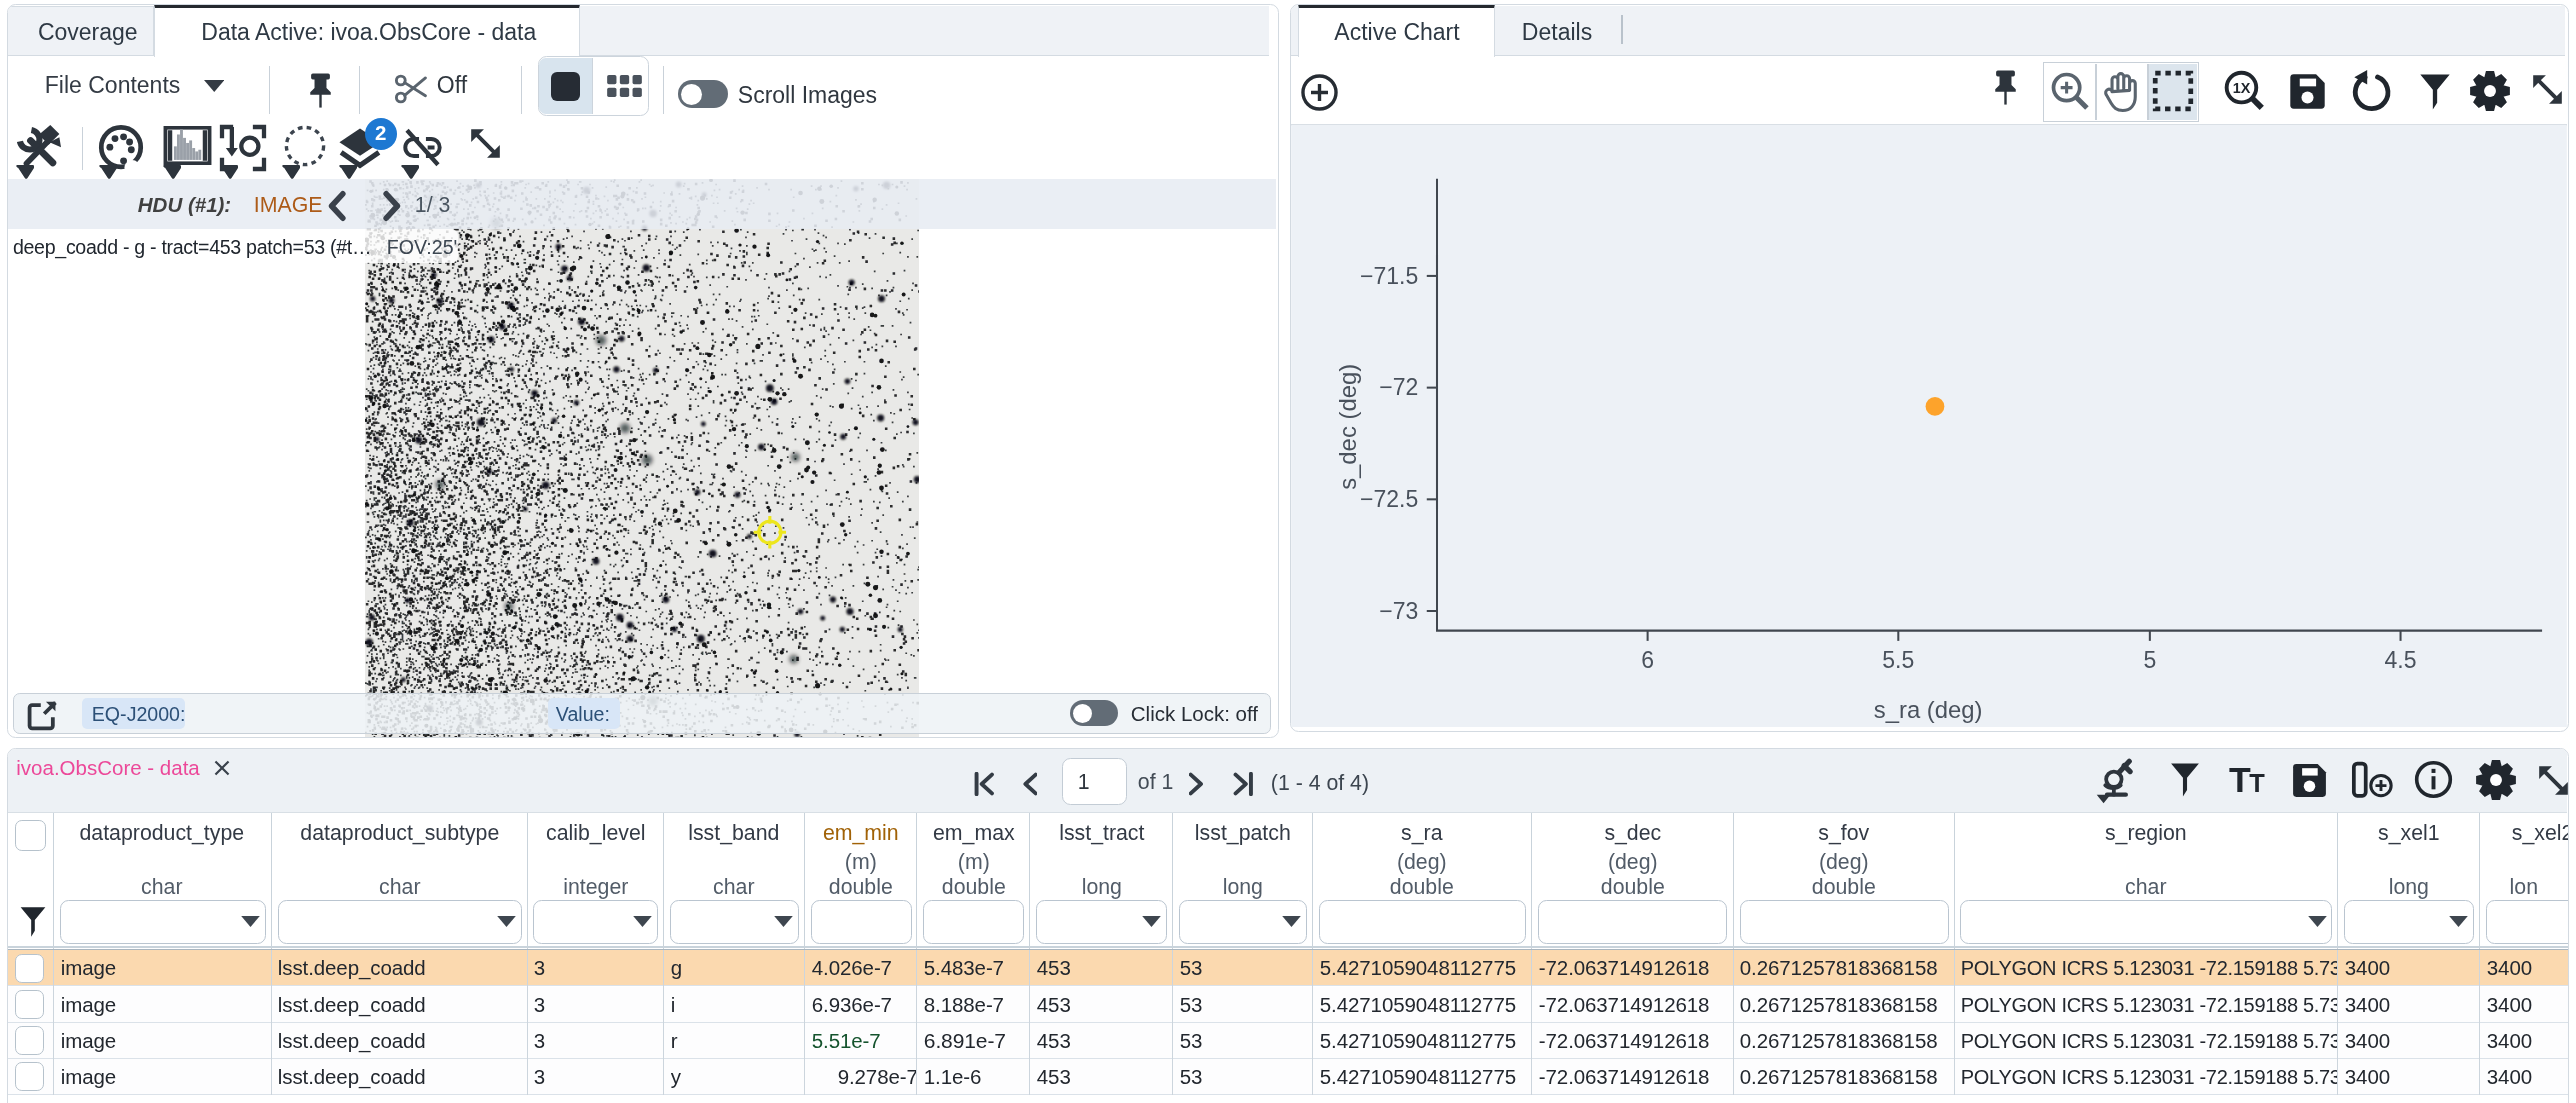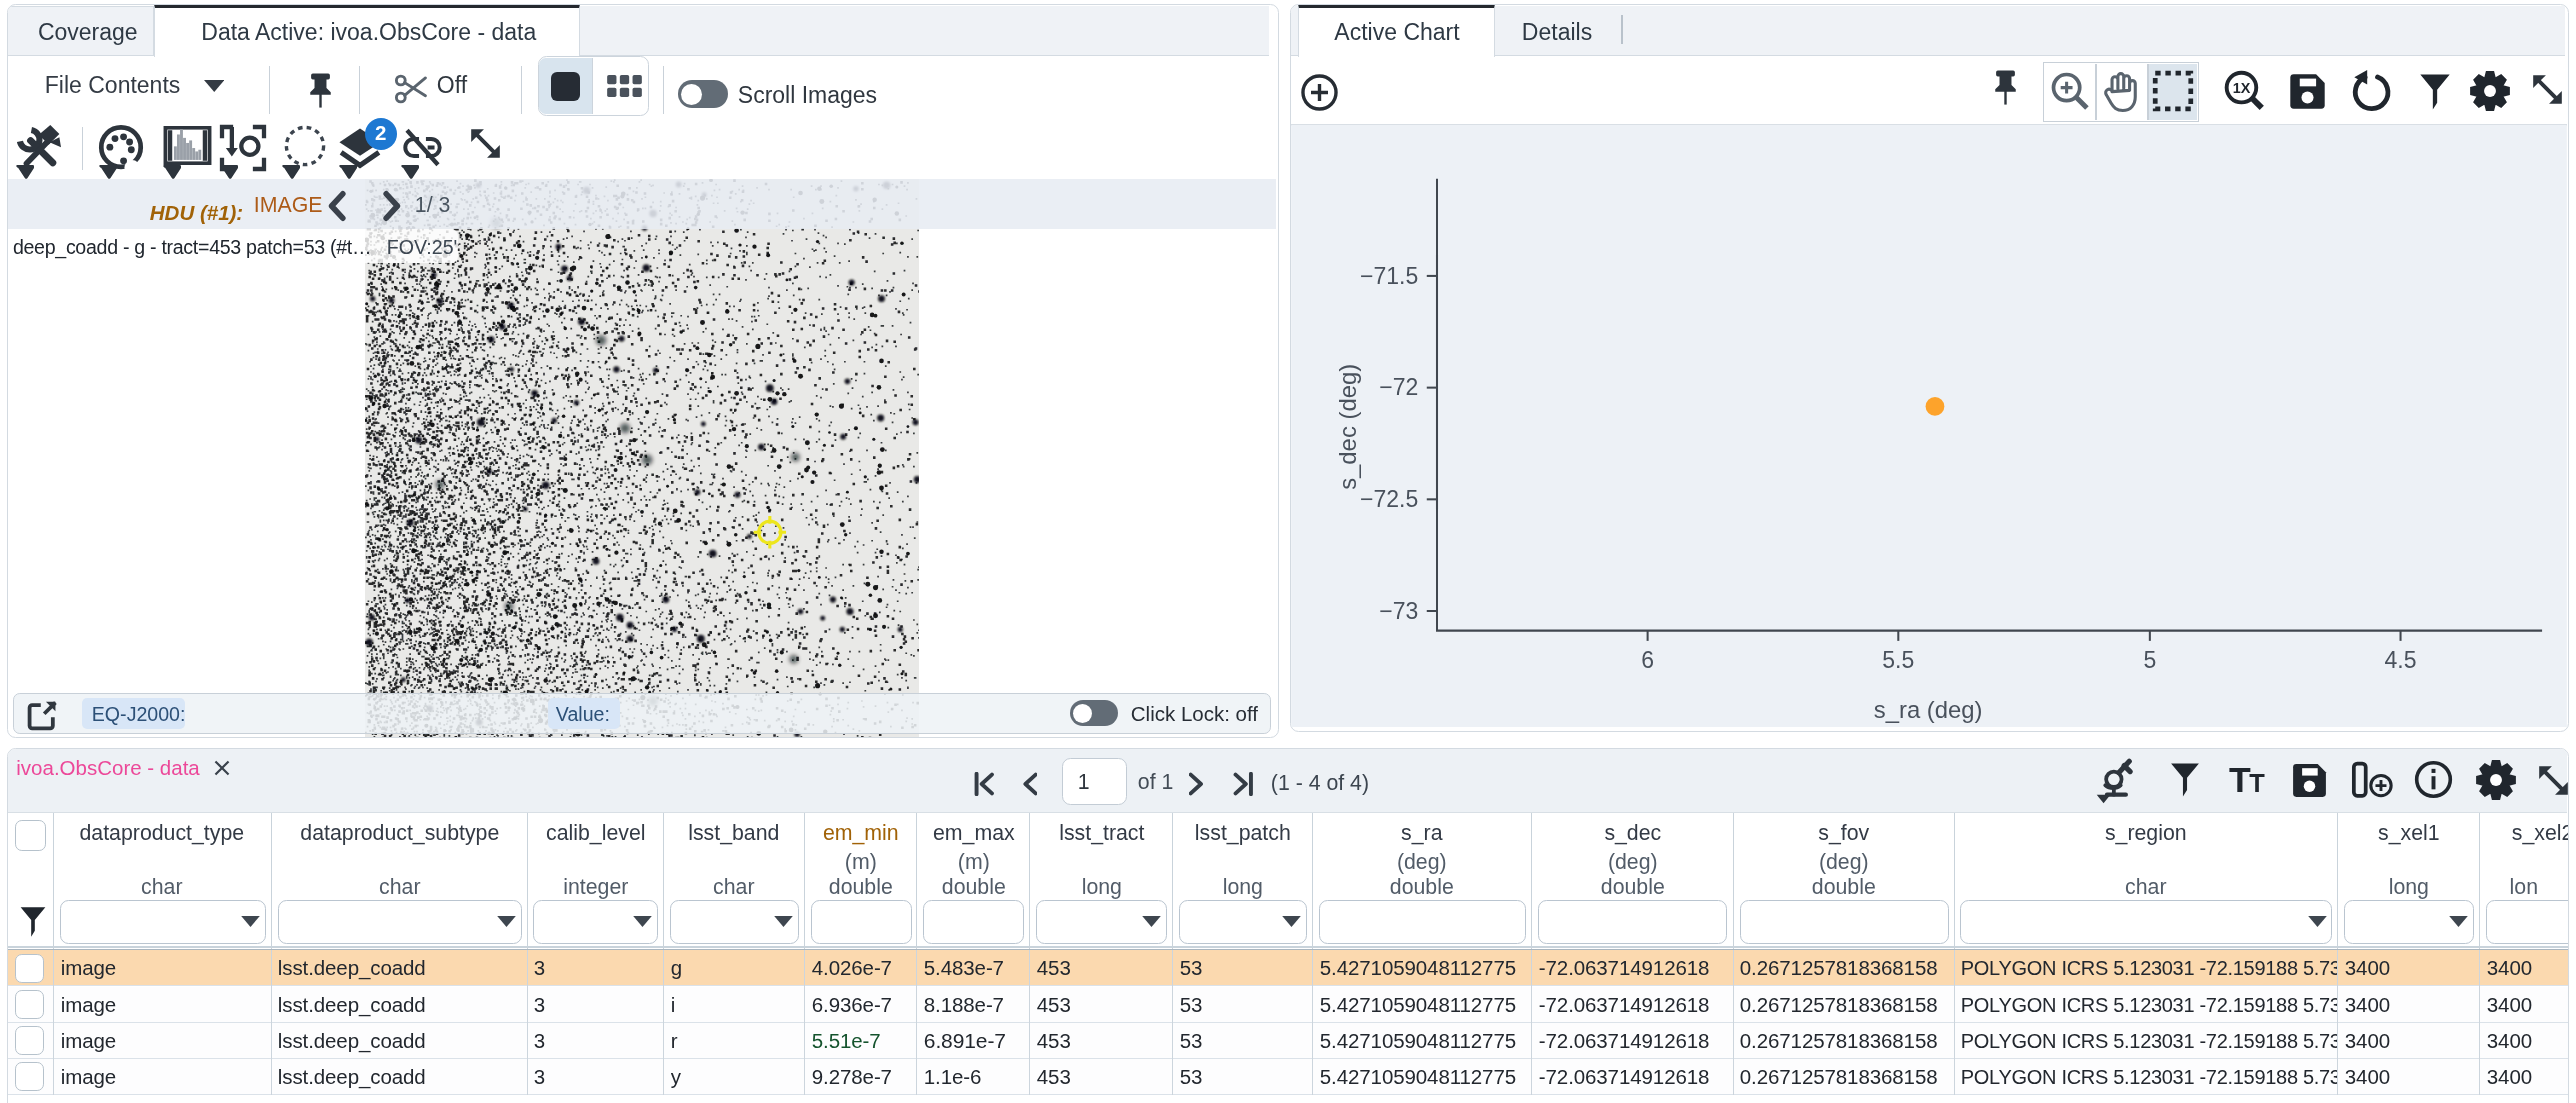--- a/index.html
+++ b/index.html
@@ -589,21 +589,21 @@
 <svg style="position:absolute;left:460px;top:121px;" width="35" height="35" viewBox="0 0 44 44">
       <g stroke="#2d343c" stroke-width="5" fill="#2d343c" stroke-linecap="round">
         <path d="M10 10 L34 34"></path>
       </g>
       <path d="M4 4h16l-16 16z" fill="#2d343c"></path>
       <path d="M40 40h-16l16-16z" fill="#2d343c"></path>
     </svg>
 <div style="position:absolute;left:357px;top:113px;width:32px;height:32px;background:#1d78d2;border-radius:50%;"></div>
 <div style="position:absolute;left:373px;top:128px;transform:translate(-50%,-50%);color:#fff;font-size:20.5px;font-weight:700;white-space:nowrap;">2</div>
 <div style="position:absolute;left:0px;top:174px;width:1268px;height:50px;background:rgba(231,236,242,0.88);"></div>
-<div style="position:absolute;left:142px;top:200px;transform:translateY(-50%);color:#a16207;font-size:20.5px;font-weight:400;white-space:nowrap;margin-top:8px;"><i><b>HDU (#1):</b></i></div>
+<div style="position:absolute;left:130px;top:200px;transform:translateY(-50%);color:#404040;font-size:20.5px;font-weight:400;white-space:nowrap;"><i><b>HDU (#1):</b></i></div>
 <div style="position:absolute;left:246px;top:200px;transform:translateY(-50%);color:#ad5b18;font-size:21.3px;font-weight:400;white-space:nowrap;">IMAGE</div>
 <svg style="position:absolute;left:314px;top:185px;" width="32" height="32" viewBox="0 0 37 37">
       <path d="M24.05 4.4399999999999995 L11.1 18.5 L24.05 32.56" fill="none" stroke="#3a414b" stroke-width="6.5" stroke-linecap="round" stroke-linejoin="round"></path>
     </svg>
 <svg style="position:absolute;left:367px;top:185px;" width="32" height="32" viewBox="0 0 37 37">
       <path d="M12.95 4.4399999999999995 L25.9 18.5 L12.95 32.56" fill="none" stroke="#3a414b" stroke-width="6.5" stroke-linecap="round" stroke-linejoin="round"></path>
     </svg>
 <div style="position:absolute;left:407px;top:200px;transform:translateY(-50%);color:#4a5560;font-size:21.3px;font-weight:400;white-space:nowrap;">1/ 3</div>
 <div style="position:absolute;left:0px;top:224px;width:368px;height:34px;background:rgba(255,255,255,0.82);"></div>
 <div style="position:absolute;left:368px;top:224px;width:82px;height:34px;background:rgba(255,255,255,0.82);border-radius:0 6.8px 6.8px 0;"></div>
@@ -917,21 +917,21 @@
 <div style="position:absolute;left:1732px;top:274px;width:214px;height:36px;line-height:36px;font-size:20.5px;color:#22272e;white-space:nowrap;overflow:hidden;letter-spacing:-0.1px;">0.2671257818368158</div>
 <div style="position:absolute;left:1953px;top:274px;width:377px;height:36px;line-height:36px;font-size:20px;color:#22272e;white-space:nowrap;overflow:hidden;letter-spacing:-0.3px;">POLYGON ICRS 5.123031 -72.159188 5.73</div>
 <div style="position:absolute;left:2337px;top:274px;width:135px;height:36px;line-height:36px;font-size:20.5px;color:#22272e;white-space:nowrap;overflow:hidden;letter-spacing:-0.1px;">3400</div>
 <div style="position:absolute;left:2479px;top:274px;width:82px;height:36px;line-height:36px;font-size:20.5px;color:#22272e;white-space:nowrap;overflow:hidden;letter-spacing:-0.1px;">3400</div>
 <div style="position:absolute;left:-0.9px;top:310px;width:2561px;height:36px;background:#fdfdfe;border-bottom:1.7px solid #dbe2e9;"></div>
 <div style="position:absolute;left:7.7px;top:313px;width:29px;height:29px;background:#fff;border:1.7px solid #b6c2cc;border-radius:6.8px;"></div>
 <div style="position:absolute;left:53px;top:310px;width:211px;height:36px;line-height:36px;font-size:20.5px;color:#22272e;white-space:nowrap;overflow:hidden;letter-spacing:-0.1px;">image</div>
 <div style="position:absolute;left:270px;top:310px;width:249px;height:36px;line-height:36px;font-size:20.5px;color:#22272e;white-space:nowrap;overflow:hidden;letter-spacing:-0.1px;">lsst.deep_coadd</div>
 <div style="position:absolute;left:526px;top:310px;width:130px;height:36px;line-height:36px;font-size:20.5px;color:#22272e;white-space:nowrap;overflow:hidden;letter-spacing:-0.1px;">3</div>
 <div style="position:absolute;left:663px;top:310px;width:134px;height:36px;line-height:36px;font-size:20.5px;color:#22272e;white-space:nowrap;overflow:hidden;letter-spacing:-0.1px;">y</div>
-<div style="position:absolute;left:804px;top:310px;width:106px;height:36px;line-height:36px;font-size:20.5px;color:#22272e;white-space:nowrap;overflow:hidden;letter-spacing:-0.1px;">9.278e-7</div>
+<div style="position:absolute;left:804px;top:310px;width:106px;height:36px;line-height:36px;font-size:20.5px;color:#22272e;white-space:nowrap;overflow:hidden;letter-spacing:-0.1px;text-align:right;">9.278e-7</div>
 <div style="position:absolute;left:916px;top:310px;width:106px;height:36px;line-height:36px;font-size:20.5px;color:#22272e;white-space:nowrap;overflow:hidden;letter-spacing:-0.1px;">1.1e-6</div>
 <div style="position:absolute;left:1029px;top:310px;width:136px;height:36px;line-height:36px;font-size:20.5px;color:#22272e;white-space:nowrap;overflow:hidden;letter-spacing:-0.1px;">453</div>
 <div style="position:absolute;left:1172px;top:310px;width:133px;height:36px;line-height:36px;font-size:20.5px;color:#22272e;white-space:nowrap;overflow:hidden;letter-spacing:-0.1px;">53</div>
 <div style="position:absolute;left:1312px;top:310px;width:212px;height:36px;line-height:36px;font-size:20.5px;color:#22272e;white-space:nowrap;overflow:hidden;letter-spacing:-0.1px;">5.4271059048112775</div>
 <div style="position:absolute;left:1531px;top:310px;width:194px;height:36px;line-height:36px;font-size:20.5px;color:#22272e;white-space:nowrap;overflow:hidden;letter-spacing:-0.1px;">-72.063714912618</div>
 <div style="position:absolute;left:1732px;top:310px;width:214px;height:36px;line-height:36px;font-size:20.5px;color:#22272e;white-space:nowrap;overflow:hidden;letter-spacing:-0.1px;">0.2671257818368158</div>
 <div style="position:absolute;left:1953px;top:310px;width:377px;height:36px;line-height:36px;font-size:20px;color:#22272e;white-space:nowrap;overflow:hidden;letter-spacing:-0.3px;">POLYGON ICRS 5.123031 -72.159188 5.73</div>
 <div style="position:absolute;left:2337px;top:310px;width:135px;height:36px;line-height:36px;font-size:20.5px;color:#22272e;white-space:nowrap;overflow:hidden;letter-spacing:-0.1px;">3400</div>
 <div style="position:absolute;left:2479px;top:310px;width:82px;height:36px;line-height:36px;font-size:20.5px;color:#22272e;white-space:nowrap;overflow:hidden;letter-spacing:-0.1px;">3400</div>
 <div style="position:absolute;left:45px;top:201px;width:1.7px;height:145px;background:#ccd5dd;"></div>

